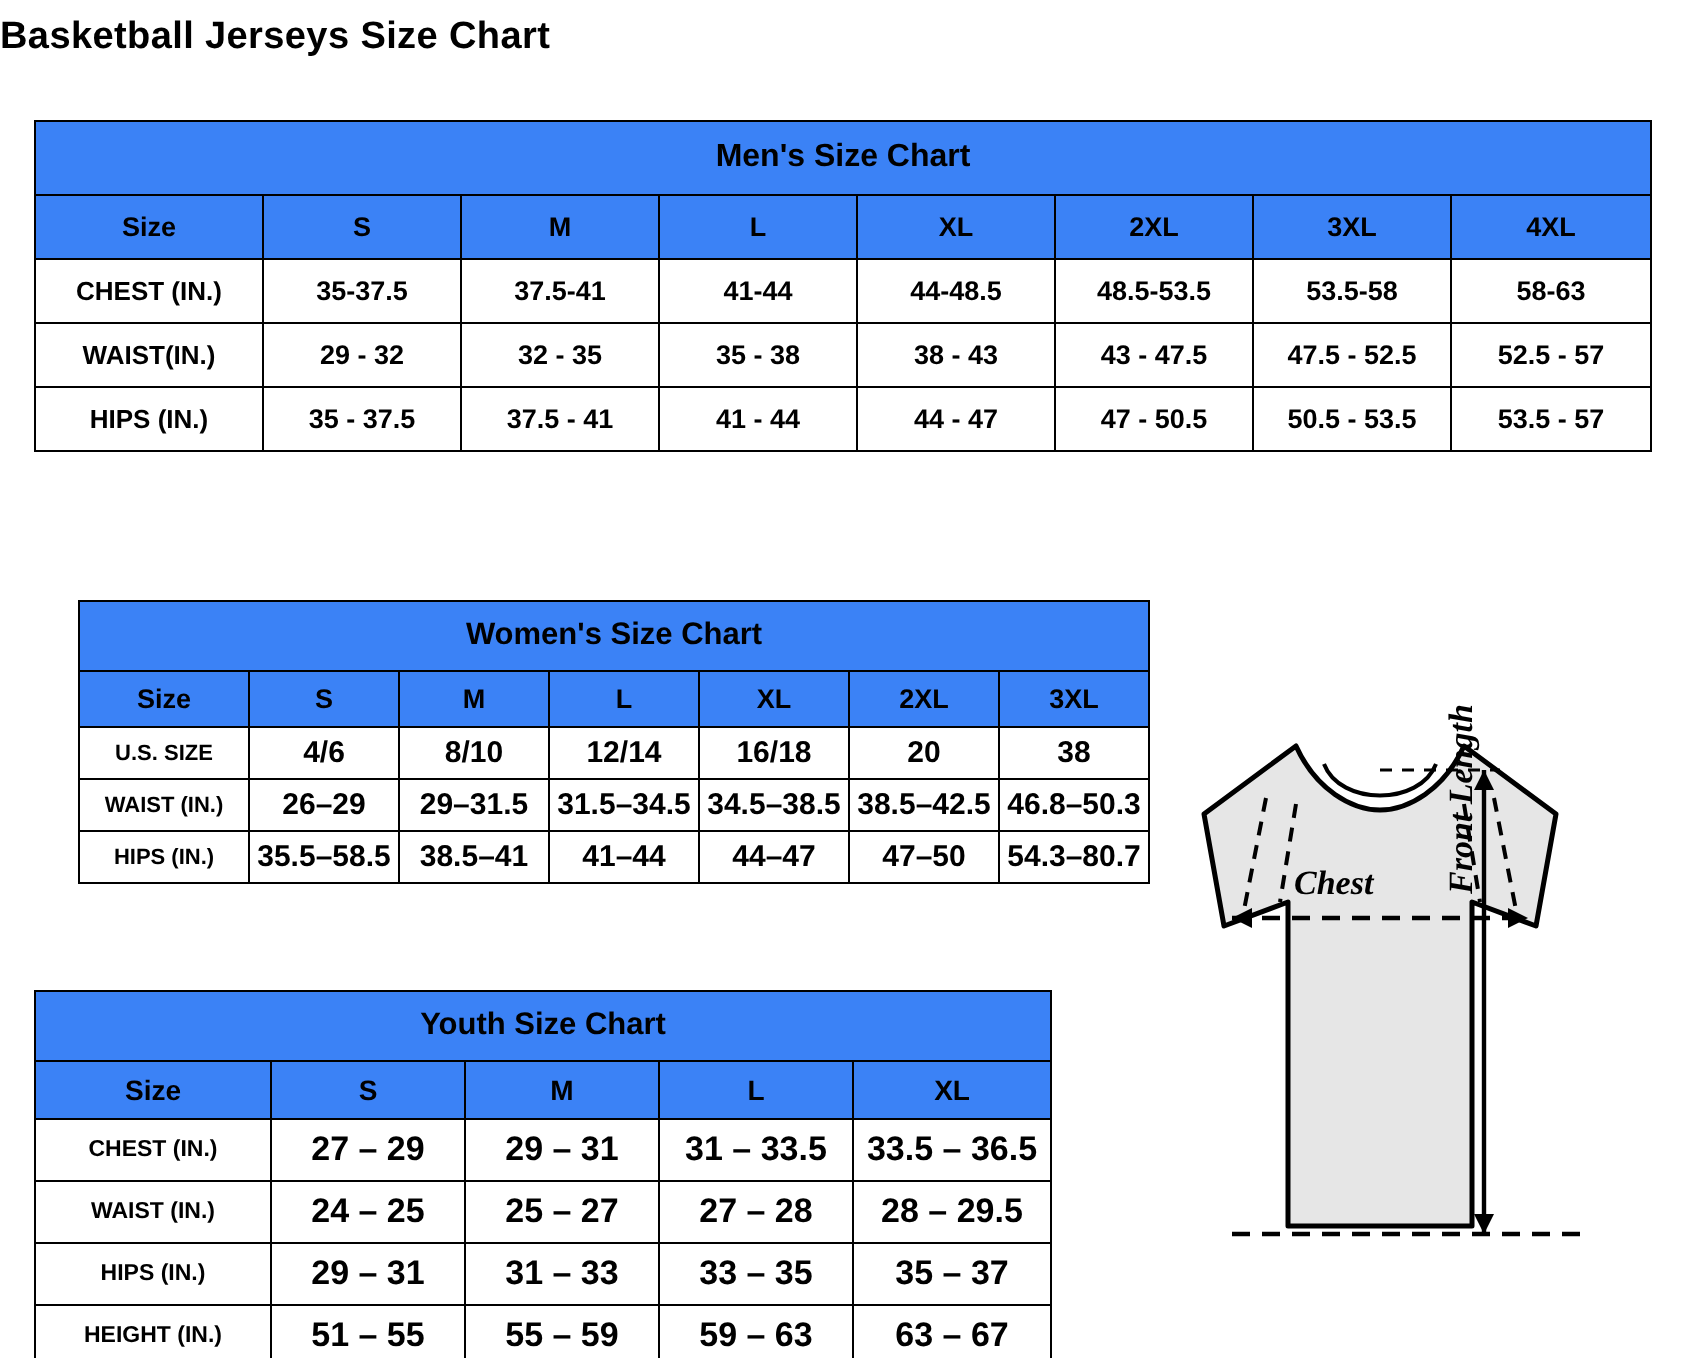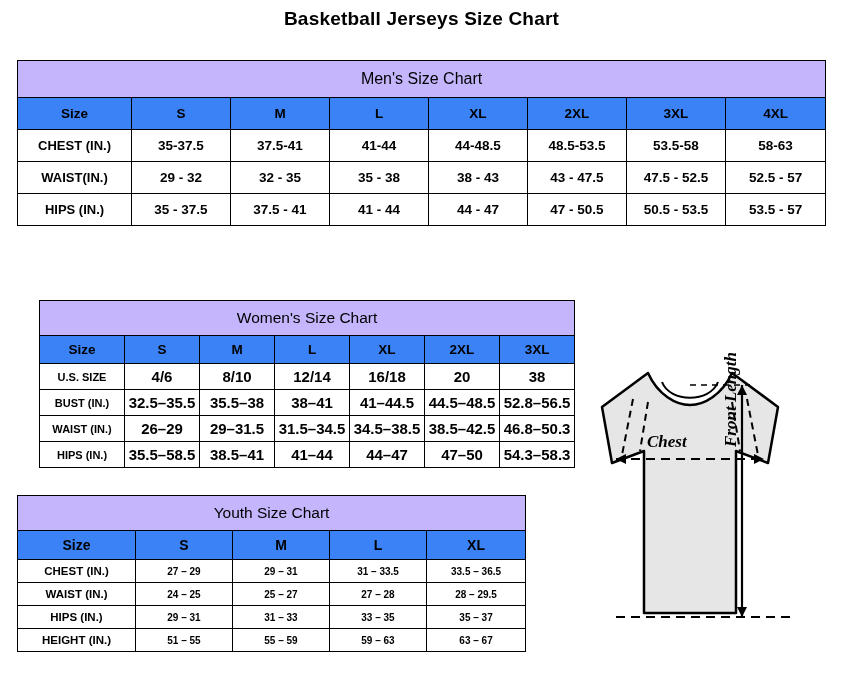--- a/index.html
+++ b/index.html
@@ -9,42 +9,42 @@
   }
   body {
     width: 843px;
     height: 679px;
     font-family: "Liberation Sans", sans-serif;
     color: #000000;
     position: relative;
     overflow: hidden;
   }
   .page-title {
-    text-align: center;
+    text-align: left;
     font-size: 19px;
     font-weight: bold;
     padding-top: 8px;
     letter-spacing: 0.2px;
   }
 
   table {
     border-collapse: collapse;
     table-layout: fixed;
   }
   table td, table th {
     border: 1px solid #000000;
     text-align: center;
     vertical-align: middle;
     font-weight: bold;
     background: #ffffff;
   }
   .tbl-title td {
-    background: #c4b5fd;
+    background: #3b82f6;
     font-size: 15.5px;
-    font-weight: normal;
+    font-weight: bold;
     padding: 7px 0;
   }
   .hdr td {
     background: #3b82f6;
     font-size: 14px;
     font-weight: bold;
     padding: 6px 0;
   }
 
   
@@ -84,21 +84,21 @@
   
   #youth-chart {
     position: absolute;
     left: 17px;
     top: 495px;
     width: 508px;
   }
   #youth-chart .tbl-title td { font-size: 15.5px; padding: 8px 18px; }
   #youth-chart .hdr td { font-size: 14px; padding: 6px 0; }
   #youth-chart td {
-    font-size: 10px;
+    font-size: 17px;
     padding: 5px 1px;
   }
   #youth-chart .rowlabel { font-size: 11.5px; }
 
   
   #shirt-diagram {
     position: absolute;
     left: 540px;
     top: 355px;
     width: 300px;
@@ -215,45 +215,36 @@
     <tr>
       <td class="rowlabel">U.S. SIZE</td>
       <td>4/6</td>
       <td>8/10</td>
       <td>12/14</td>
       <td>16/18</td>
       <td>20</td>
       <td>38</td>
     </tr>
     <tr>
-      <td class="rowlabel">BUST  (IN.)</td>
-      <td>32.5–35.5</td>
-      <td>35.5–38</td>
-      <td>38–41</td>
-      <td>41–44.5</td>
-      <td>44.5–48.5</td>
-      <td>52.8–56.5</td>
-    </tr>
-    <tr>
       <td class="rowlabel">WAIST  (IN.)</td>
       <td>26–29</td>
       <td>29–31.5</td>
       <td>31.5–34.5</td>
       <td>34.5–38.5</td>
       <td>38.5–42.5</td>
       <td>46.8–50.3</td>
     </tr>
     <tr>
       <td class="rowlabel">HIPS  (IN.)</td>
       <td>35.5–58.5</td>
       <td>38.5–41</td>
       <td>41–44</td>
       <td>44–47</td>
       <td>47–50</td>
-      <td>54.3–58.3</td>
+      <td>54.3–80.7</td>
     </tr>
   </tbody>
 </table>
 
 <table id="youth-chart">
   <colgroup>
     <col style="width:118px">
       <col style="width:97px">
       <col style="width:97px">
       <col style="width:97px">

